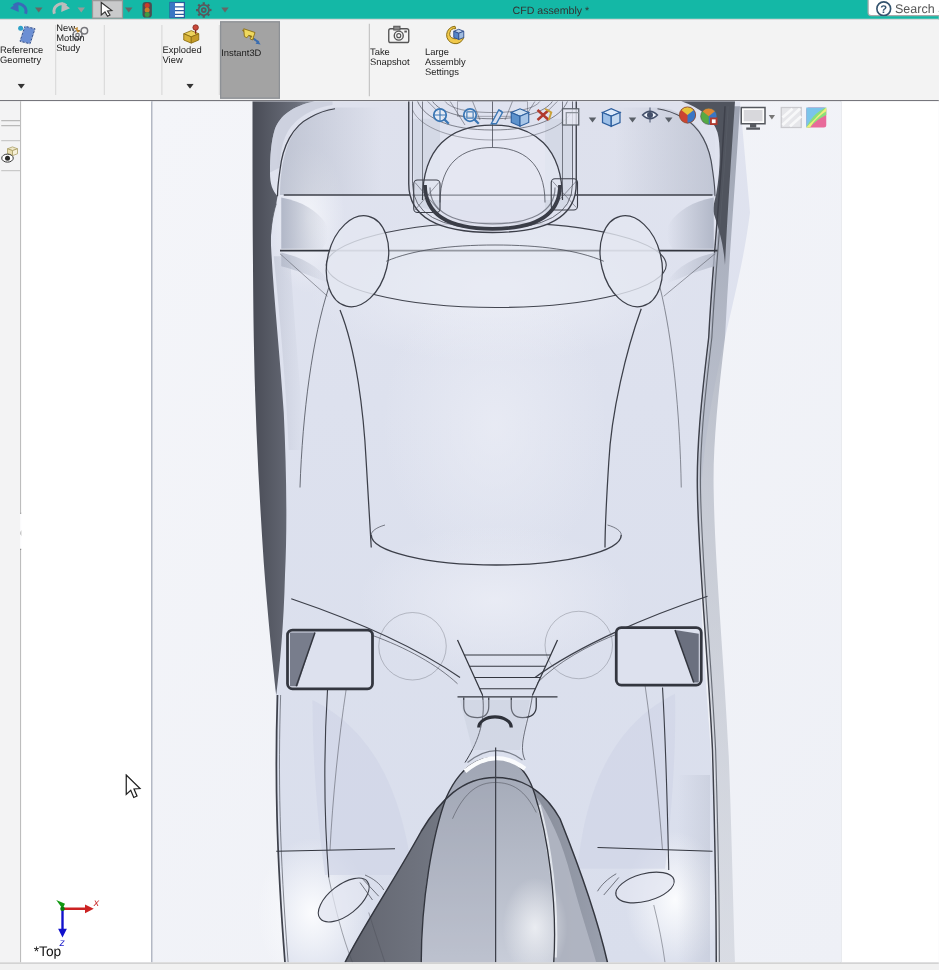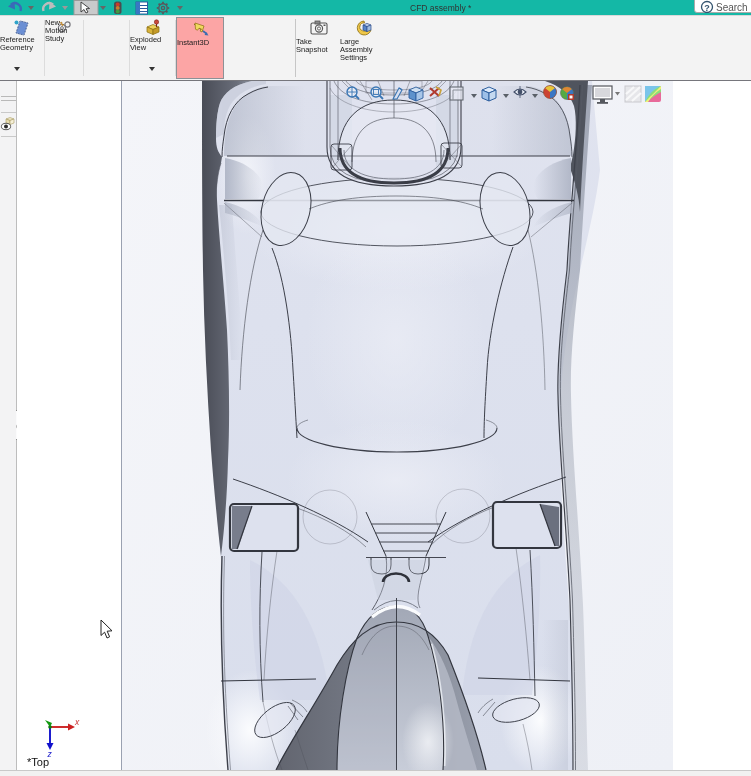--- a/index.html
+++ b/index.html
@@ -8,21 +8,21 @@
   .title { position:absolute; left:410px; top:3px; font-size:8.5px; color:#333; }
   .searchbox { position:absolute; left:694px; top:-6px; width:70px; height:19px; background:#fff; border:1px solid #aaa; border-radius:3px; }
   .searchtxt { position:absolute; left:21px; top:7px; font-size:10px; color:#555; }
   .cmdbar { position:absolute; left:0; top:17px; width:751px; height:64px; background:#f3f3f3; border-bottom:1px solid #76767c; }
   .btn { position:absolute; top:0; height:62px; font-size:7.5px; color:#1c1c1c; }
   .btn .lbl { position:absolute; top:20px; width:100%; line-height:8px; }
   .btn svg.ic { position:absolute; top:2px; left:50%; margin-left:-9px; }
   .sep { position:absolute; top:3px; width:1px; height:56px; background:#dcdcdc; }
   .sep2 { position:absolute; top:2px; width:1px; height:58px; background:#c6c6c6; }
   .drop { position:absolute; width:7px; height:4px; }
-  .pressed { background:#fca5a5; border:1px solid #8d9196; }
+  .pressed { background:#a3a3a3; border:1px solid #8d9196; }
   .lstrip { position:absolute; left:0; top:81px; width:17px; height:689px; background:#f3f3f4; border-right:1px solid #bdbdbd; }
   .lpanel { position:absolute; left:17px; top:81px; width:105px; height:689px; background:#ffffff; border-right:1px solid #9aa1b1; }
   .rpanel { position:absolute; left:672px; top:81px; width:79px; height:689px; background:#ffffff; border-left:1px solid #a8aebb; }
   .viewport { position:absolute; left:122px; top:81px; width:551px; height:689px; }
   .statusbar { position:absolute; left:0; top:770px; width:751px; height:6px; background:#f1f1f1; border-top:1px solid #c9c9c9; }
   .toplabel { position:absolute; left:27px; top:756px; font-size:11px; font-weight:normal; color:#111; }
 </style>
 </head>
 <body>
 <div class="titlebar">

